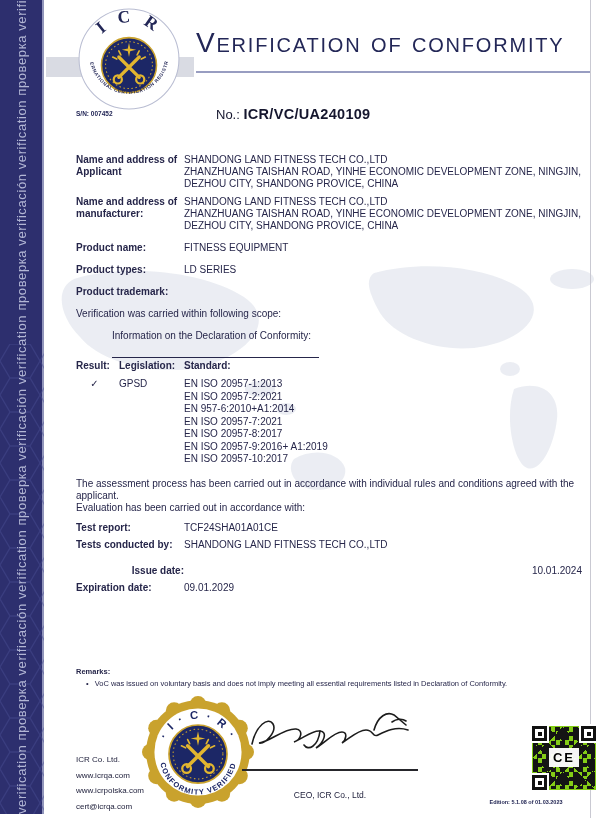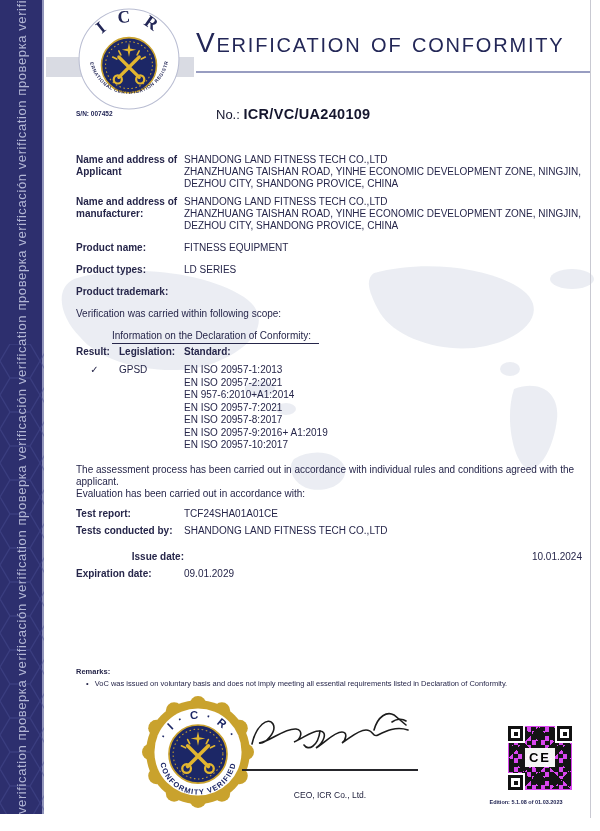--- a/index.html
+++ b/index.html
@@ -26,21 +26,21 @@
   .map{position:absolute;left:44px;top:262px;width:556px;height:330px;opacity:.85;}
   
   .content{position:absolute;left:76px;top:154px;width:506px;font-size:10px;line-height:12px;
            color:#26264a;}
   .frow{display:grid;grid-template-columns:108px 1fr;margin-bottom:6px;}
   .frow.gap{margin-bottom:10px;}
   .flabel{font-weight:bold;}
   .fvalue{white-space:pre-line;}
   .scope-intro{margin-top:8px;}
   .doc-heading{margin:10px 10px 0 36px;width:max-content;border-bottom:1.2px solid #26264a;
-               padding:0 8px 1px 0;}
+               padding:0 8px 15px 0;}
   .tbl-head{display:grid;grid-template-columns:37px 71px 1fr;margin-top:2px;font-weight:bold;}
   .tbl-row{display:grid;grid-template-columns:37px 71px 1fr;margin-top:6px;}
   .check{text-align:center;}
   .leg{padding-left:6px;}
   .stds div{line-height:12.5px;}
   .assess{margin-top:12px;}
   .drow{display:grid;grid-template-columns:108px 1fr;}
   .drow.first{margin-top:8px;}
   .drow.next{margin-top:5px;}
   .drow.gapped{margin-top:14px;text-align:right;}
@@ -48,21 +48,21 @@
   
   .remarks{position:absolute;left:76px;top:666px;width:506px;font-size:7.5px;line-height:12px;color:#26264a;}
   .remarks-head{font-weight:bold;}
   .remark-item{display:flex;gap:6px;padding-left:10px;}
   
   .company{position:absolute;left:76px;top:752px;font-size:8px;line-height:15.5px;color:#1b1c38;}
   .seal{position:absolute;left:142px;top:696px;width:112px;height:112px;}
   .signature{position:absolute;left:246px;top:700px;width:178px;height:66px;}
   .sig-line{position:absolute;left:242px;top:769px;width:176px;height:1.5px;background:#26262b;}
   .ceo{position:absolute;left:242px;top:774px;width:176px;text-align:center;font-size:8.5px;color:#1b1c38;margin-top:16px;}
-  .qr{position:absolute;left:508px;top:726px;width:64px;height:64px;background:#d946ef;}
+  .qr{position:absolute;left:532px;top:726px;width:64px;height:64px;background:#84cc16;}
   .qr-pattern{position:absolute;inset:1px;
       background-image:repeating-conic-gradient(#141414 0% 25%, transparent 25% 50%),
                        repeating-conic-gradient(from 45deg,#141414 0% 25%, transparent 25% 50%);
       background-size:9px 9px,15px 15px;}
   .finder{position:absolute;width:15px;height:15px;border:3px solid #111;background:#fff;
           box-sizing:border-box;box-shadow:0 0 0 2px #fff;}
   .finder::after{content:"";position:absolute;left:2.5px;top:2.5px;width:4px;height:4px;background:#111;}
   .finder.tl{left:0;top:0;} .finder.tr{right:0;top:0;} .finder.bl{left:0;bottom:0;}
   .qr-ce{position:absolute;left:17px;top:22px;width:30px;height:19px;background:rgba(255,255,255,.96);
          display:flex;align-items:center;justify-content:center;font-weight:bold;font-size:13px;
@@ -202,20 +202,26 @@
   </div>
 
   <div class="remarks">
     <div class="remarks-head">Remarks:</div>
     <div class="remark-item">
       <span>•</span>
       <span>VoC was issued on voluntary basis and does not imply meeting all essential requirements listed in Declaration of Conformity.</span>
     </div>
   </div>
 
+  <div class="company">
+    <div>ICR Co. Ltd.</div>
+    <div>www.icrqa.com</div>
+    <div>www.icrpolska.com</div>
+    <div>cert@icrqa.com</div>
+  </div>
 
   <svg class="seal" viewBox="0 0 108 108" xmlns="http://www.w3.org/2000/svg">
     <defs>
       <path id="sealTop" d="M 20,56 A 34,34 0 0 1 88,56"></path>
       <path id="sealBot" d="M 17,58 A 37,37 0 0 0 91,58"></path>
     </defs>
     <g fill="#c9a22d">
       <circle cx="54" cy="54" r="50"></circle>
       <circle cx="54" cy="8" r="8"></circle>
         <circle cx="77" cy="14" r="8"></circle>

